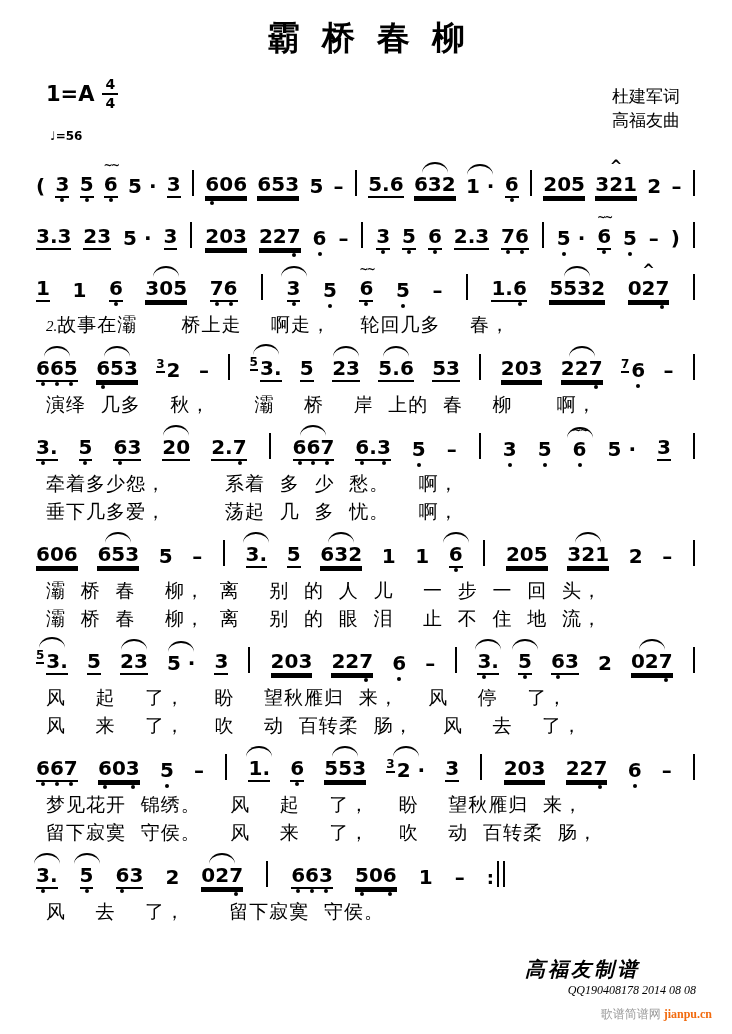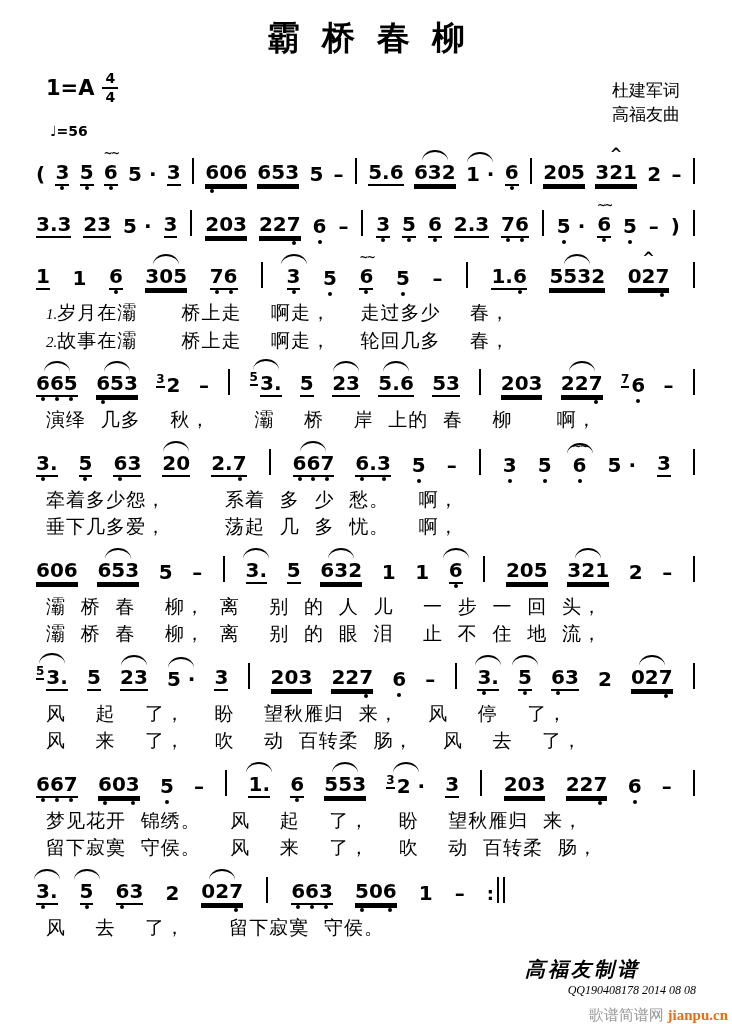--- a/index.html
+++ b/index.html
@@ -5,30 +5,30 @@
   html,body{margin:0;padding:0;}
   body{
     width:732px;height:1034px;position:relative;overflow:hidden;
     background:#ffffff;color:#000;
     font-family:"Liberation Serif", serif;
   }
   .title{
     text-align:center;font-size:33px;font-weight:bold;
     letter-spacing:22px;padding:8px 0 0 22px;margin-top:8px;
   }
-  .meta-row{position:relative;margin:10px 40px 0 46px;height:52px;}
+  .meta-row{position:relative;margin:16px 40px 0 46px;height:52px;}
   .keysig{display:flex;align-items:center;gap:8px;
     font-family:"DejaVu Sans", sans-serif;font-weight:bold;font-size:21px;}
   .frac{display:inline-flex;flex-direction:column;align-items:center;
     font-size:14px;line-height:1.05;font-weight:bold;}
   .frac .top{border-bottom:2px solid #000;padding:0 3px 1px;}
   .frac .bot{padding-top:1px;}
   .credits{position:absolute;right:12px;top:8px;font-size:17px;line-height:1.4;}
-  .tempo{margin:0 0 4px 50px;font-family:"DejaVu Sans", sans-serif;
-    font-weight:bold;font-size:14px;}
+  .tempo{margin:0 0 12px 50px;font-family:"DejaVu Sans", sans-serif;
+    font-weight:bold;font-size:12px;}
   #systems{margin:0 34px;}
   .music-line{
     display:flex;justify-content:space-between;align-items:flex-end;
     font-family:"DejaVu Sans", sans-serif;font-weight:bold;font-size:20px;
     padding:15px 2px 9px;line-height:1;
   }
   .cell{position:relative;display:inline-block;white-space:pre;}
   .nn{display:inline-block;padding-bottom:2px;}
   .cell.u1 .nn{border-bottom:2px solid #000;}
   .cell.u2 .nn{border-bottom:2px solid #000;box-shadow:0 3px 0 #000;}
@@ -47,21 +47,21 @@
   .bar{width:2px;background:#000;height:26px;margin:0 1px 2px;}
   .endwrap{display:flex;align-items:flex-end;gap:2px;}
   .endwrap .colon{font-size:18px;margin-bottom:2px;}
   .lyrics{font-size:19px;line-height:1.45;white-space:pre;margin:0 0 0 12px;
     word-spacing:9px;letter-spacing:1px;}
   .vnum{font-style:italic;font-size:15px;letter-spacing:0;}
   .arranger{position:absolute;right:92px;top:956px;font-size:20px;
     font-weight:bold;font-style:italic;letter-spacing:3px;}
   .qqdate{position:absolute;right:36px;top:983px;font-size:12px;
     font-style:italic;font-family:"Liberation Serif", serif;}
-  .watermark{position:absolute;right:4px;top:1006px;font-size:15px;}
+  .watermark{position:absolute;right:20px;top:1006px;font-size:12px;}
 </style>
 </head>
 <body>
 
 <div class="title">霸桥春柳</div>
 
 <div class="meta-row">
   <div class="keysig">
     <span>1=A</span>
     <span class="frac">
@@ -142,21 +142,20 @@
         <span class="cell"><span class="nn"><span class="ch lo">5</span></span></span>
         <span class="cell u1"><span class="nn"><span class="ch lo">6<i class="mmark">~~</i></span></span></span>
         <span class="cell"><span class="nn"><span class="ch lo">5</span></span></span>
         <span class="cell"><span class="nn"><span class="ch">–</span></span></span>
         <i class="bar"></i>
         <span class="cell u1"><span class="nn"><span class="ch">1</span><span class="ch">.</span><span class="ch lo">6</span></span></span>
         <span class="cell u2"><i class="mark arc"></i><span class="nn"><span class="ch">5</span><span class="ch">5</span><span class="ch">3</span><span class="ch">2</span></span></span>
         <span class="cell u2"><i class="mark hat">^</i><span class="nn"><span class="ch">0</span><span class="ch">2</span><span class="ch lo">7</span></span></span>
         <i class="bar"></i>
       </div>
-      <div class="lyrics"><span class="vnum">1.</span>岁月在灞   桥上走  啊走，  走过多少  春，</div>
       <div class="lyrics"><span class="vnum">2.</span>故事在灞   桥上走  啊走，  轮回几多  春，</div>
     </div>
     <div class="system">
       <div class="music-line">
         <span class="cell u1"><i class="mark arc"></i><span class="nn"><span class="ch lo">6</span><span class="ch lo">6</span><span class="ch lo">5</span></span></span>
         <span class="cell u2"><i class="mark arc"></i><span class="nn"><span class="ch lo">6</span><span class="ch">5</span><span class="ch">3</span></span></span>
         <span class="cell"><i class="grace">3</i><span class="nn"><span class="ch">2</span></span></span>
         <span class="cell"><span class="nn"><span class="ch">–</span></span></span>
         <i class="bar"></i>
         <span class="cell u1"><i class="mark arc"></i><i class="grace">5</i><span class="nn"><span class="ch">3</span><span class="ch">.</span></span></span>

